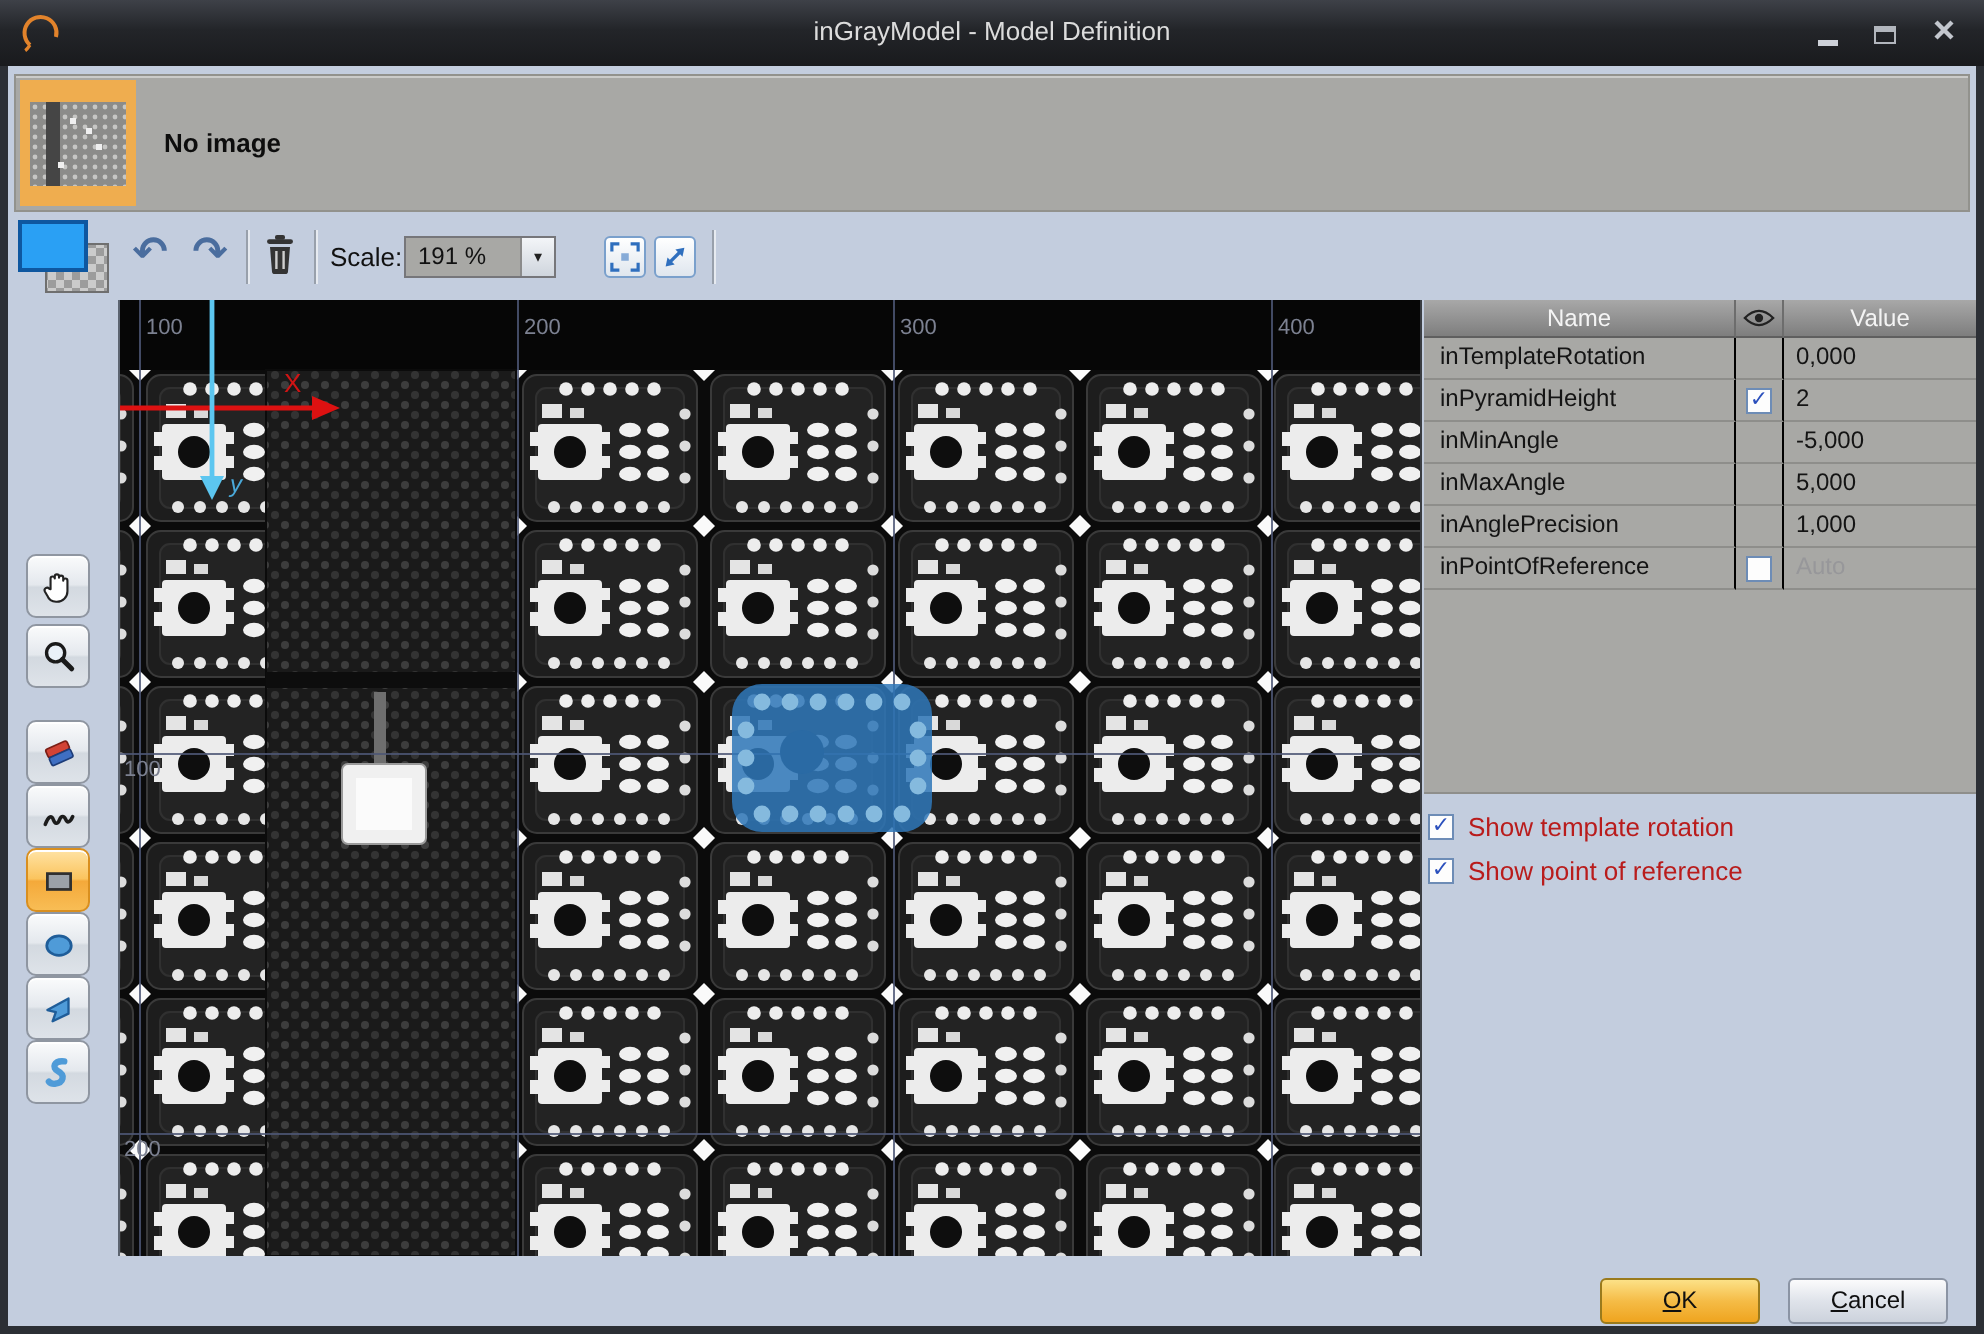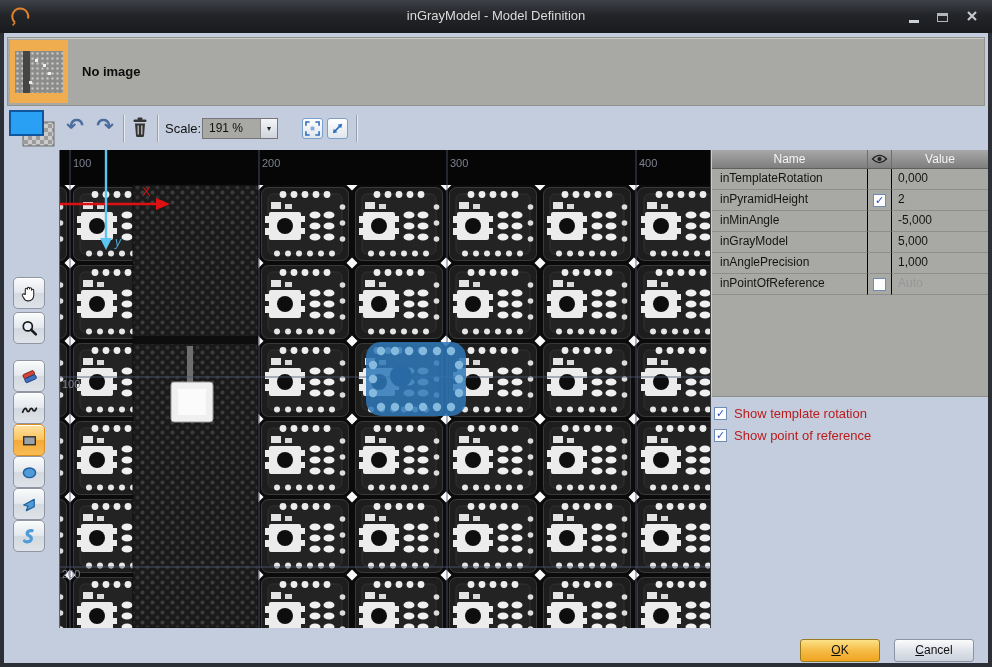--- a/index.html
+++ b/index.html
@@ -366,21 +366,21 @@
           <span class="cbx on">✓</span>
         </div>
         <div class="pc val">2</div>
       </div>
       <div class="prow">
         <div class="pc name">inMinAngle</div>
         <div class="pc eye"></div>
         <div class="pc val">-5,000</div>
       </div>
       <div class="prow">
-        <div class="pc name">inGrayModel</div>
+        <div class="pc name">inMaxAngle</div>
         <div class="pc eye"></div>
         <div class="pc val">5,000</div>
       </div>
       <div class="prow">
         <div class="pc name">inAnglePrecision</div>
         <div class="pc eye"></div>
         <div class="pc val">1,000</div>
       </div>
       <div class="prow">
         <div class="pc name">inPointOfReference</div>

